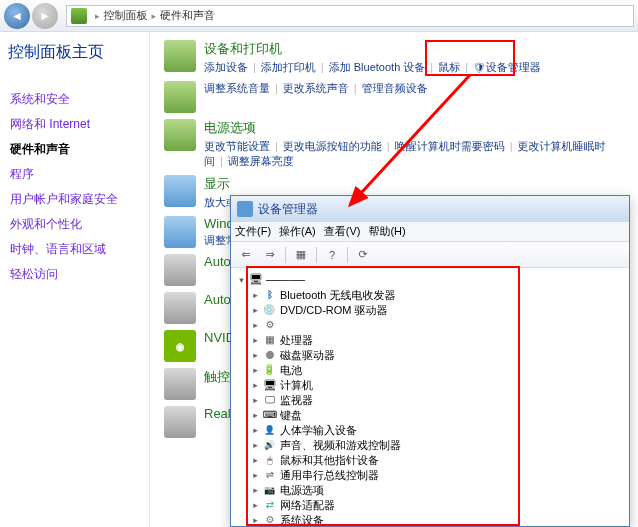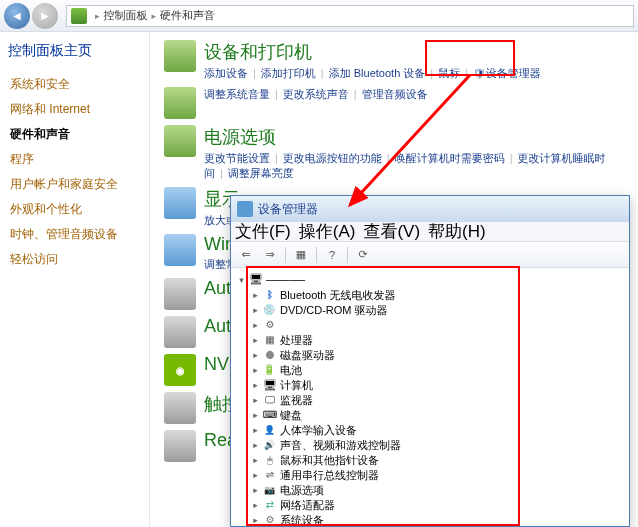--- a/index.html
+++ b/index.html
@@ -9,44 +9,44 @@
 .toolbar { height: 32px; background: linear-gradient(#fdfdfe, #e8edf4); border-bottom: 1px solid #d6dde6; display: flex; align-items: center; padding: 0 4px; gap: 2px; }
 .nav-btn { width: 26px; height: 26px; border-radius: 50%; background: radial-gradient(circle at 40% 35%, #8bb9e8, #3a6ea5); display: flex; align-items: center; justify-content: center; color: #fff; font-size: 12px; }
 .nav-btn.disabled { background: radial-gradient(circle at 40% 35%, #d9d9d9, #a9a9a9); }
 .breadcrumb { display: flex; align-items: center; background: #fff; border: 1px solid #c0c8d2; height: 22px; margin-left: 6px; padding: 0 4px; flex: 1; font-size: 11px; color: #333; }
 .breadcrumb span { display: flex; align-items: center; }
 .bc-sep { margin: 0 4px; color: #888; font-size: 9px; }
 .bc-icon { width: 16px; height: 16px; background: linear-gradient(#7fc242, #4a8a2a); border-radius: 2px; margin-right: 4px; }
 
 
 .sidebar { position: absolute; left: 0; top: 32px; width: 150px; bottom: 0; background: #fff; padding: 10px 8px; border-right: 1px solid #e8e8e8; }
-.sidebar-title { font-size: 14px; color: #003399; margin-bottom: 12px; }
-.sidebar-item { font-size: 12px; color: #a16207; padding: 4px 2px; cursor: pointer; }
+.sidebar-title { font-size: 16px; color: #003399; margin-bottom: 24px; }
+.sidebar-item { font-size: 12px; color: #6d28d9; padding: 4px 2px; cursor: pointer; }
 .sidebar-item.active { font-weight: bold; color: #000; }
 
 
 .main { position: absolute; left: 150px; top: 32px; right: 0; bottom: 0; padding: 8px 14px; background: #fff; overflow: hidden; }
 .section { display: flex; margin-bottom: 6px; }
 .section-icon { width: 32px; height: 32px; flex-shrink: 0; margin-right: 8px; border-radius: 3px; background: linear-gradient(#b5d98a, #6fa643); display: flex; align-items: center; justify-content: center; font-size: 16px; }
 .section-icon.blue { background: linear-gradient(#a8cfef, #5a9bd4); }
 .section-icon.gray { background: linear-gradient(#d9d9d9, #9c9c9c); }
 .section-icon.nvidia { background: #76b900; color: #fff; font-size: 10px; font-weight: bold; }
 .section-body { flex: 1; }
-.section-title { color: #1e7b1e; font-size: 18px; margin-bottom: 2px; }
+.section-title { color: #1e7b1e; font-size: 13px; margin-bottom: 2px; }
 .section-links { font-size: 11px; color: #1a3e8c; }
 .section-links a { color: #1a3e8c; text-decoration: none; cursor: pointer; }
 .link-sep { color: #bbb; margin: 0 5px; }
 
 .highlight-box { position: absolute; border: 2px solid #ff0000; pointer-events: none; }
 
 
 .devmgr { position: absolute; left: 230px; top: 195px; width: 400px; height: 332px; background: #fff; border: 1px solid #4d7bb5; box-shadow: 0 4px 12px rgba(0,0,0,0.25); }
 .devmgr-title { height: 26px; background: linear-gradient(#eaf2fb, #c9dbef); display: flex; align-items: center; padding: 0 6px; font-size: 12px; color: #1a3e8c; }
 .devmgr-title-icon { width: 16px; height: 16px; background: #5a9bd4; margin-right: 5px; border-radius: 2px; }
-.devmgr-menu { height: 20px; display: flex; align-items: center; padding: 0 4px; font-size: 17px; gap: 8px; border-bottom: 1px solid #d6dde6; background: #f4f6f9; }
+.devmgr-menu { height: 20px; display: flex; align-items: center; padding: 0 4px; font-size: 11px; gap: 8px; border-bottom: 1px solid #d6dde6; background: #f4f6f9; }
 .devmgr-menu span { cursor: pointer; }
 .devmgr-tools { height: 26px; display: flex; align-items: center; padding: 0 4px; gap: 2px; border-bottom: 1px solid #d6dde6; background: linear-gradient(#fdfdfe, #eef2f7); }
 .tool-btn { width: 22px; height: 20px; border: 1px solid transparent; display: flex; align-items: center; justify-content: center; font-size: 11px; color: #555; }
 .tool-sep { width: 1px; height: 16px; background: #ccc; margin: 0 2px; }
 .devmgr-tree { padding: 4px 6px; font-size: 11px; color: #000; overflow: hidden; }
 .tree-root { display: flex; align-items: center; gap: 3px; padding: 1px 0; }
 .tree-item { display: flex; align-items: center; gap: 3px; padding: 0.5px 0 0.5px 14px; line-height: 14px; }
 .tree-exp { font-size: 9px; color: #666; width: 9px; text-align: center; }
 .tree-icon { width: 14px; height: 13px; display: inline-flex; align-items: center; justify-content: center; font-size: 10px; }
 .ic-pc::before { content: "🖥"; font-size: 11px; }
@@ -86,21 +86,21 @@
 
 <div class="sidebar">
   <div class="sidebar-title">控制面板主页</div>
   <div id="sidebar-items">
       <div class="sidebar-item">系统和安全</div>
       <div class="sidebar-item">网络和 Internet</div>
       <div class="sidebar-item active">硬件和声音</div>
       <div class="sidebar-item">程序</div>
       <div class="sidebar-item">用户帐户和家庭安全</div>
       <div class="sidebar-item">外观和个性化</div>
-      <div class="sidebar-item">时钟、管理音频设备</div>
+      <div class="sidebar-item">时钟、语言和区域</div>
       <div class="sidebar-item">轻松访问</div>
     </div>
 </div>
 
 <div class="main">
   <div id="sections">
       <div class="section">
         <div class="section-icon "></div>
         <div class="section-body">
           <div class="section-title">设备和打印机</div>

